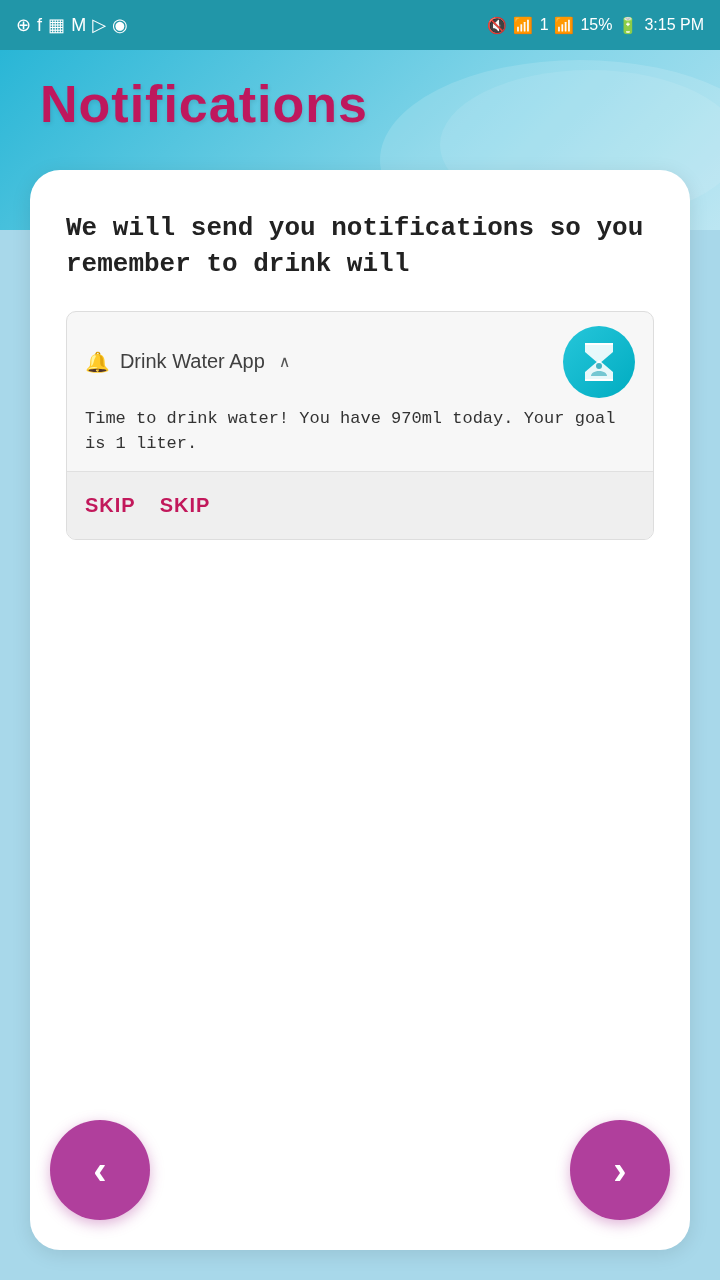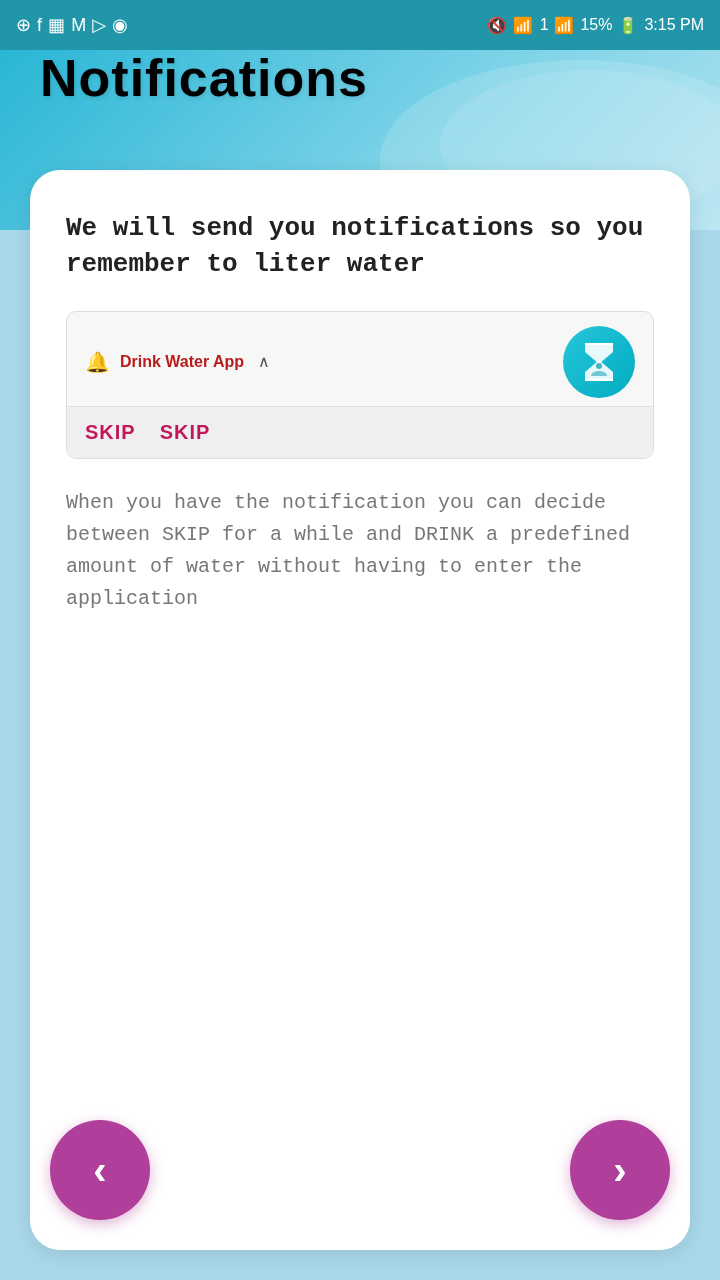--- a/index.html
+++ b/index.html
@@ -63,24 +63,24 @@
       bottom: 10px;
       right: -20px;
       width: 300px;
       height: 150px;
       background: rgba(255,255,255,0.1);
       border-radius: 50%;
     }
 
     .page-title {
       position: absolute;
-      top: 48px;
+      top: 74px;
       left: 40px;
       z-index: 5;
-      color: #000000;
+      color: #be185d;
       font-size: 52px;
       font-weight: 900;
       font-family: 'Comic Sans MS', 'Chalkboard SE', cursive, sans-serif;
       letter-spacing: 1px;
       text-shadow: 1px 2px 4px rgba(0,0,0,0.1);
     }
 
     
     .main-card {
       position: absolute;
@@ -126,23 +126,23 @@
       align-items: center;
       gap: 10px;
     }
 
     .bell-icon {
       font-size: 20px;
       color: #333;
     }
 
     .notif-app-name {
-      font-size: 16px;
-      color: #b91c1c;
-      font-weight: 700;
+      font-size: 20px;
+      color: #404040;
+      font-weight: 400;
     }
 
     .notif-chevron {
       font-size: 16px;
       color: #555;
       margin-left: 4px;
     }
 
     .hourglass-icon {
       width: 72px;
@@ -167,21 +167,21 @@
       font-size: 17px;
       color: #333;
       line-height: 1.5;
       font-family: 'Courier New', monospace;
       flex: 1;
     }
 
     .notif-actions {
       display: flex;
       gap: 24px;
-      padding: 14px 18px;
+      padding: 22px 18px;
       border-top: 1px solid #e0e0e0;
       background: #efefef;
     }
 
     .notif-action-btn {
       font-size: 20px;
       font-weight: 700;
       color: #c2185b;
       font-family: 'Comic Sans MS', cursive, sans-serif;
       letter-spacing: 1px;
@@ -271,47 +271,49 @@
 
 <div class="header-bg">
   <div class="header-wave"></div>
   <div class="header-wave2"></div>
 </div>
 
 <div class="page-title">Notifications</div>
 
 <div class="main-card">
 
-  <div class="card-heading">We will send you notifications so you remember to liter water</div>
+  <div class="card-heading">We will send you notifications so you remember to drink will</div>
 
   <div class="notification-preview">
     <div class="notif-header">
       <div class="notif-header-left">
         <span class="bell-icon">🔔</span>
         <span class="notif-app-name">Drink Water App</span>
         <span class="notif-chevron">∧</span>
       </div>
       <div class="hourglass-icon">
         <svg width="36" height="40" viewBox="0 0 36 40" fill="none" xmlns="http://www.w3.org/2000/svg">
           <path d="M4 2h28v8L18 22 4 10V2z" fill="white" opacity="0.9"></path>
           <path d="M4 38h28v-8L18 18 4 30v8z" fill="white" opacity="0.9"></path>
           <path d="M4 2h28" stroke="white" stroke-width="2"></path>
           <path d="M4 38h28" stroke="white" stroke-width="2"></path>
           <circle cx="18" cy="24" r="3" fill="rgba(0,150,170,0.7)"></circle>
           <path d="M10 34c0-2.5 3-5 8-5s8 2.5 8 5" fill="rgba(0,150,170,0.5)"></path>
         </svg>
       </div>
     </div>
+    <div class="notif-body">
+      <span class="notif-message">Time to drink water! You have 970ml today. Your goal is 1 liter.</span>
+    </div>
     <div class="notif-actions">
       <span class="notif-action-btn">SKIP</span>
       <span class="notif-action-btn">SKIP</span>
     </div>
   </div>
 
-  <div class="description-text">When you have the notification you can decide between SKIP for a while and DRINK a predefined amount of water without having to enter the application</div>
 
 </div>
 
 <div class="nav-back-btn">
   <span class="nav-arrow">‹</span>
 </div>
 
 <div class="nav-next-btn">
   <span class="nav-arrow">›</span>
 </div>

